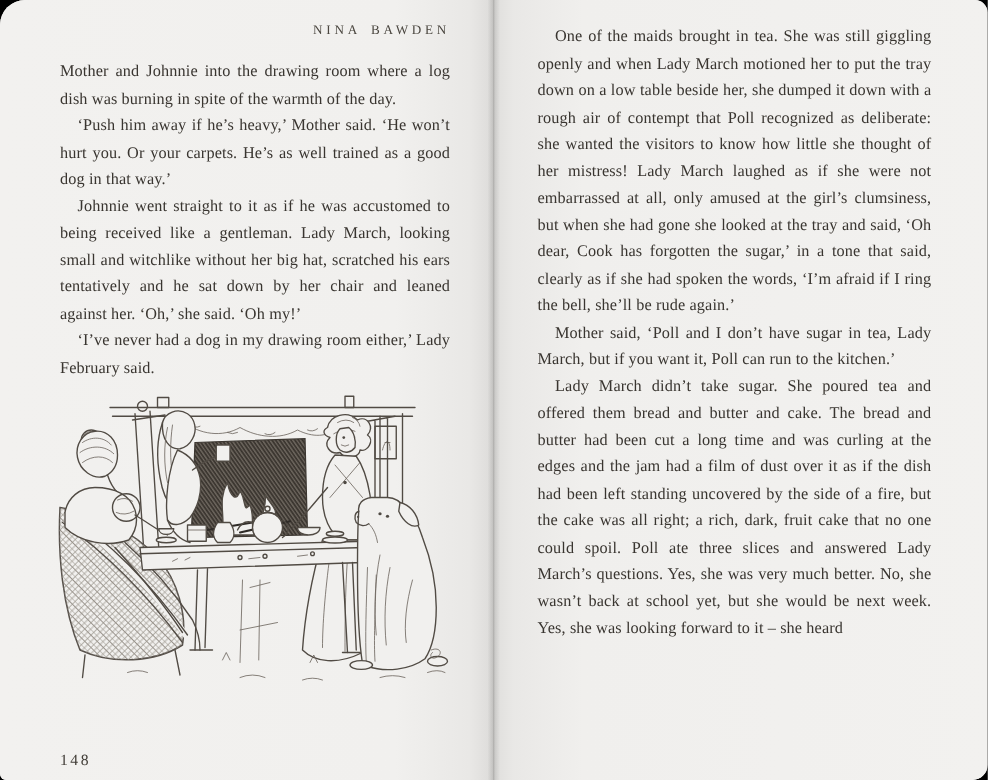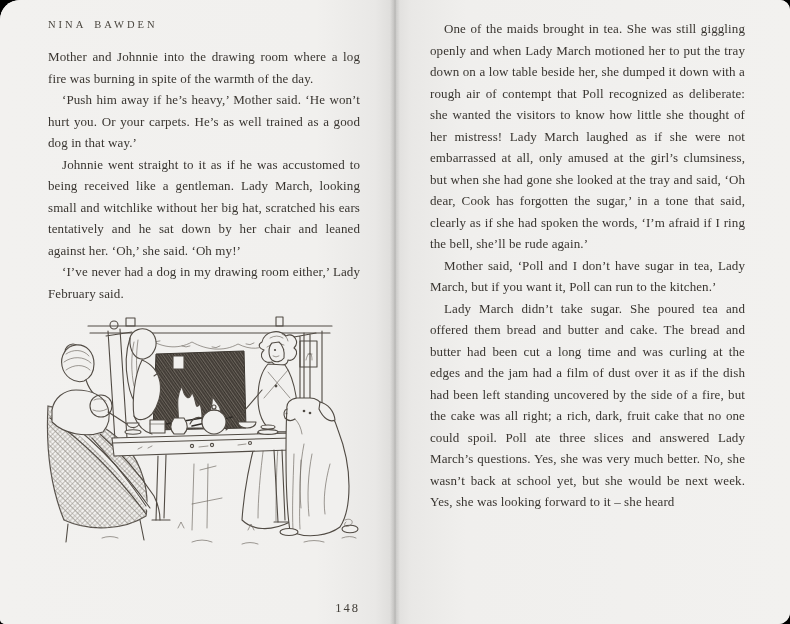--- a/index.html
+++ b/index.html
@@ -30,62 +30,62 @@
     background: linear-gradient(to right,
       rgba(110,110,108,0) 0%, rgba(105,105,103,0.22) 44%,
       rgba(88,88,86,0.40) 50%, rgba(105,105,103,0.18) 58%,
       rgba(110,110,108,0) 100%);
     pointer-events: none;
   }
   .page-inner { position: relative; height: 100%; }
   .left .page-inner  { padding: 18px 35px 0 48px; }
   .right .page-inner { padding: 18px 45px 0 35px; }
   .running-head {
-    text-align: left;
+    text-align: right;
     font-size: 10.5px;
     letter-spacing: 3px;
     color: #4a463f;
     line-height: 14px;
     margin-bottom: 14px;
     word-spacing: 3px;
   }
   .body-text {
     text-align: justify;
     font-size: 13px;
     line-height: 21.5px;
     color: #393530;
     letter-spacing: 0.1px;
   }
   .para { margin: 0; text-indent: 14px; }
   .para.noindent { text-indent: 0; }
   figure.illustration { margin: 10px 0 0 -6px; padding: 0; width: 322px; }
   .page-number {
     position: absolute; bottom: 26px;
-    text-align: right;
+    text-align: left;
     font-size: 12.5px;
     letter-spacing: 2px;
     color: #413d37;
   }
   .left .page-number  { left: 48px; width: 312px; }
   .right .page-number { left: 35px; width: 315px; }
   svg .ln { fill: none; stroke: #514b44; stroke-width: 1.1; stroke-linecap: round; stroke-linejoin: round; }
   svg .fine { fill: none; stroke: #6b645c; stroke-width: 0.65; stroke-linecap: round; }
   svg .paper { fill: #f1f0ee; stroke: #514b44; stroke-width: 1.1; stroke-linejoin: round; }
 </style>
 </head>
 <body>
 
 <div class="photo">
   <div class="spread">
 
     <section class="page left">
       <div class="page-inner">
         <div class="running-head">NINA BAWDEN</div>
         <div class="body-text">
-          <p class="para noindent">Mother and Johnnie into the drawing room where a log fire was burning in spite of the warmth of the day.</p>
+          <p class="para noindent">Mother and Johnnie into the drawing room where a log dish was burning in spite of the warmth of the day.</p>
           <p class="para">‘Push him away if he’s heavy,’ Mother said. ‘He won’t hurt you. Or your carpets. He’s as well trained as a good dog in that way.’</p>
           <p class="para">Johnnie went straight to it as if he was accustomed to being received like a gentleman. Lady March, looking small and witchlike without her big hat, scratched his ears tentatively and he sat down by her chair and leaned against her. ‘Oh,’ she said. ‘Oh my!’</p>
           <p class="para">‘I’ve never had a dog in my drawing room either,’ Lady February said.</p>
         </div>
 
         <figure class="illustration">
           <svg viewBox="0 0 322 238" width="322" height="238">
             <defs>
               <pattern id="cane" width="7" height="7" patternUnits="userSpaceOnUse" patternTransform="rotate(45)">
                 <path d="M0,0H7 M0,3.5H7" stroke="#8d8press77f" stroke-width="0.7" fill="none"></path>

